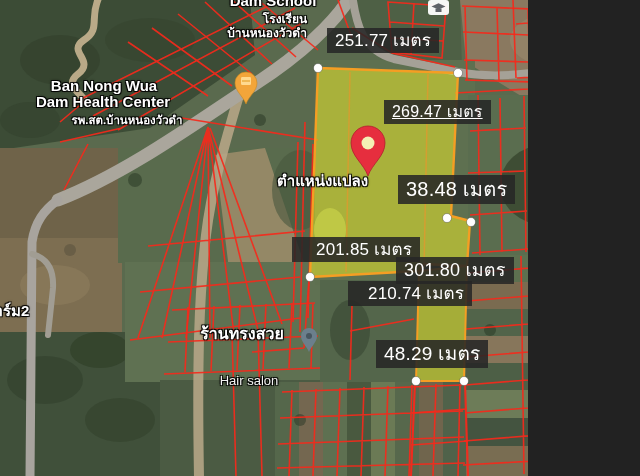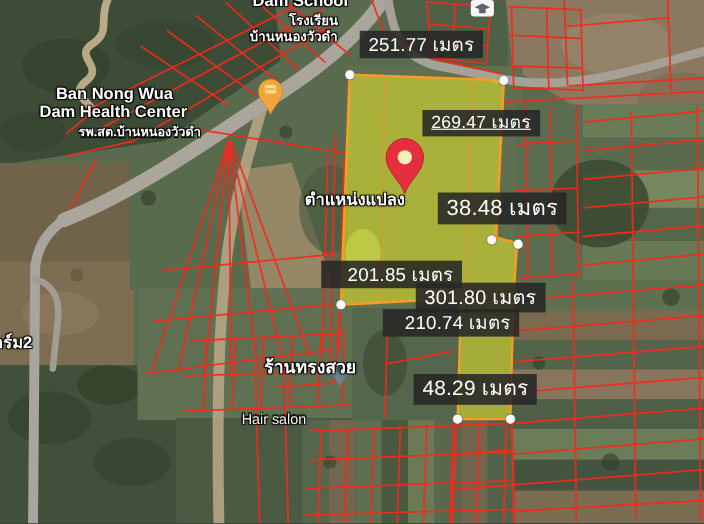--- a/index.html
+++ b/index.html
@@ -1,17 +1,17 @@
 <!DOCTYPE html>
 <html style="--parcel-line: #f5291b; --highlight-fill: rgba(232,232,42,0.55); --highlight-stroke: #f59e23; --label-bg: rgba(38,38,38,0.87); --label-text: #ffffff; --place-label-text: #ffffff; --pin-red: #e62e3e; --pin-orange: #f2a53a; --pin-salon: #6b7f8c; --vertex-dot: #ffffff;"><head>
 <meta charset="utf-8">
 <style>
   html,body{margin:0;padding:0;background:#222;}
   #map{
-    position:relative;width:640px;height:476px;overflow:hidden;
+    position:relative;width:528px;height:476px;overflow:hidden;
     font-family:"Liberation Sans",sans-serif;background:#5a6a4e;
   }
   #map svg{position:absolute;left:0;top:0;}
   .red-lines{stroke:var(--parcel-line,#f5291b);stroke-width:1.6;fill:none;opacity:.92;}
   .red-lines-thick{stroke:var(--parcel-line,#f5291b);stroke-width:2.1;fill:none;opacity:.95;}
   .parcel-fill{fill:var(--highlight-fill,rgba(232,232,42,.55));stroke:var(--highlight-stroke,#f59e23);stroke-width:2.4;stroke-linejoin:round;}
   .parcel-strip{fill:var(--highlight-fill,rgba(232,232,42,.6));stroke:var(--highlight-stroke,#f59e23);stroke-width:2;stroke-linejoin:round;}
   .inner-line{stroke:#de9a2e;stroke-width:1.5;opacity:.8;fill:none;}
   .vertex{fill:var(--vertex-dot,#fff);stroke:rgba(0,0,0,.3);stroke-width:1;}
   .pin-red{fill:var(--pin-red,#e62e3e);}
@@ -153,26 +153,26 @@
       <circle cx="0" cy="-33" r="6.5" fill="#f4f0b5"></circle>
     </g>
   </svg>
 
   <div class="plabel centered" style="left:273px;top:-8px;font-size:15px;">Dam School</div>
   <div class="plabel centered" style="left:285px;top:9px;font-size:12px;">โรงเรียน</div>
   <div class="plabel centered" style="left:267px;top:23px;font-size:12px;">บ้านหนองวัวดำ</div>
   <div class="plabel centered" style="left:104px;top:77px;font-size:15px;">Ban Nong Wua</div>
   <div class="plabel centered" style="left:103px;top:93px;font-size:15px;">Dam Health Center</div>
   <div class="plabel centered" style="left:100px;top:111px;font-size:11.5px;margin-left:27px;">รพ.สต.บ้านหนองวัวดำ</div>
-  <div class="plabel centered" style="left:242px;top:321px;font-size:16px;margin-left:40px;">ร้านทรงสวย</div>
+  <div class="plabel centered" style="left:242px;top:321px;font-size:16px;">ร้านทรงสวย</div>
   <div class="plabel centered plain" style="left:249px;top:342px;font-size:13px;">Hair salon</div>
   <div class="plabel" style="left:-16px;top:299px;font-size:15px;">ฟาร์ม2</div>
   <div class="plabel" style="left:277px;top:169px;font-size:15px;">ตำแหน่งแปลง</div>
 
   <div class="mlabel" style="left:327px;top:28px;font-size:17px;">251.77 เมตร</div>
   <div class="mlabel" style="left:384px;top:100px;font-size:16px;text-decoration:underline;">269.47 เมตร</div>
   <div class="mlabel" style="left:398px;top:175px;font-size:20px;">38.48 เมตร</div>
   <div class="mlabel" style="left:292px;top:237px;font-size:17px;padding-left:24px;">201.85 เมตร</div>
-  <div class="mlabel" style="left:378px;top:257px;font-size:18px;text-align:right;">301.80 เมตร</div>
+  <div class="mlabel" style="left:396px;top:257px;font-size:18px;text-align:right;">301.80 เมตร</div>
   <div class="mlabel" style="left:348px;top:281px;font-size:17px;padding-left:20px;">210.74 เมตร</div>
   <div class="mlabel" style="left:376px;top:340px;font-size:19px;">48.29 เมตร</div>
 
 </div>
 
 </body></html>

